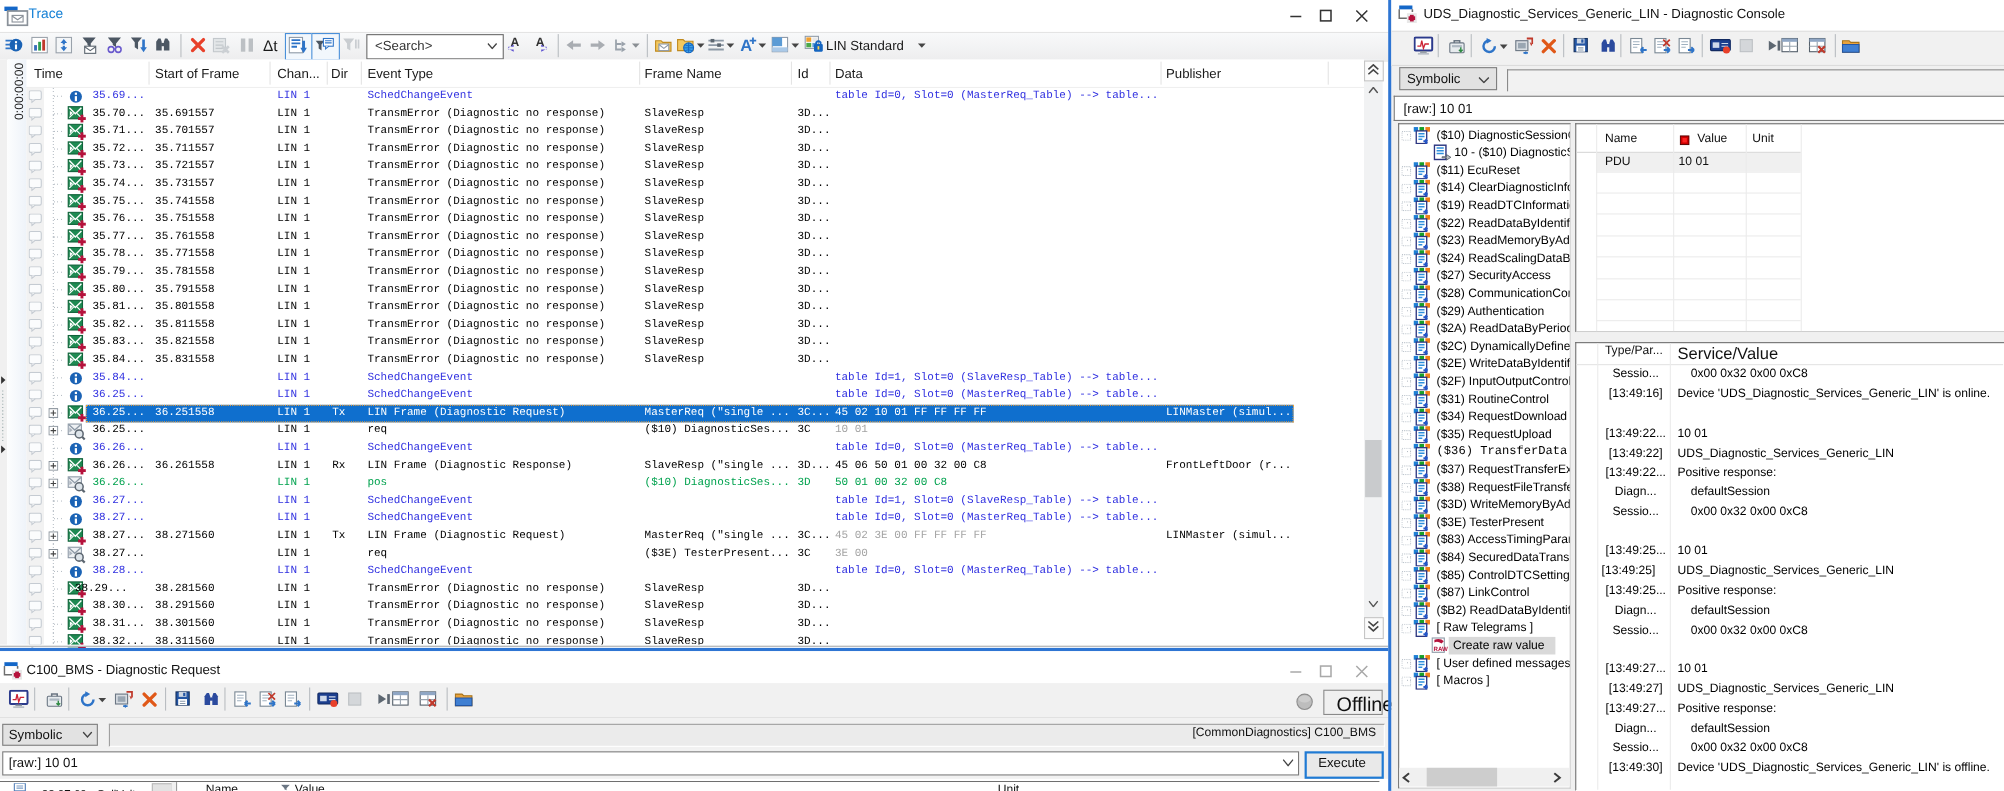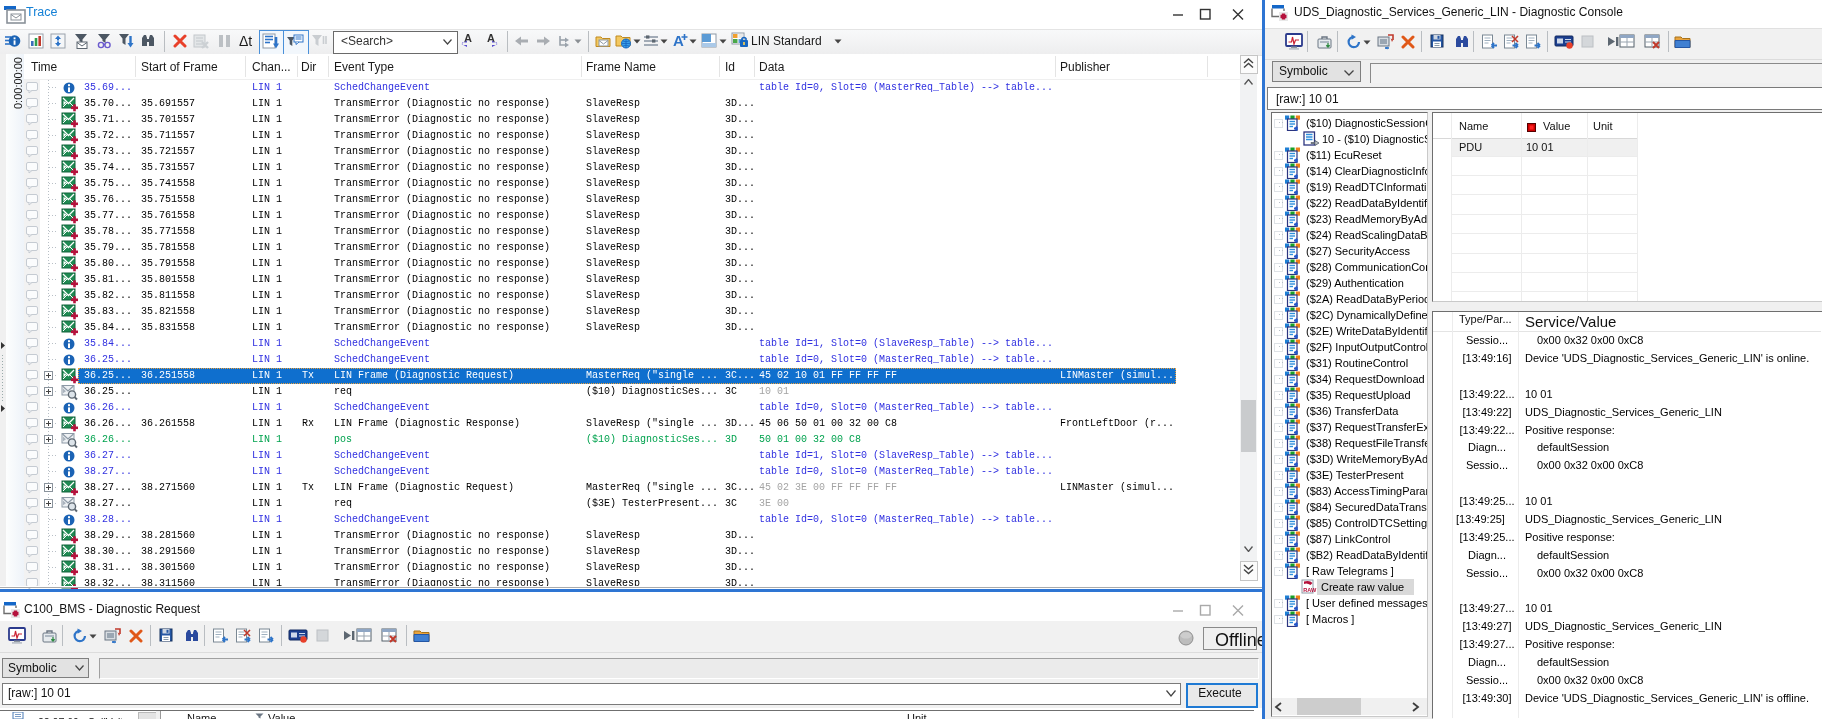--- a/index.html
+++ b/index.html
@@ -772,21 +772,21 @@
     <div class="abs" style="left:49px;top:535px;width:8px;height:1px;background-image:repeating-linear-gradient(90deg,#b8bfc6 0 1px,transparent 1px 3px);height:1px;"></div>
     <svg class="abs" style="left:61px;top:528px" width="18" height="18" viewBox="0 0 18 18">
       <rect x="1" y="1" width="13" height="11" fill="#1e8a52" stroke="#10623a"></rect>
 <path d="M2 2 L7.5 7.5 L13 2" fill="none" stroke="#fff" stroke-width="1.3"></path>
 <path d="M2 11 L6 7" fill="none" stroke="#fff" stroke-width="1"></path>
 <path d="M9 7 L13 11" fill="none" stroke="#fff" stroke-width="1"></path>
 <path d="M2.5 9.5 L5.2 6.5 L2.5 5 Z" fill="#fff"></path>
 <rect x="10" y="10.5" width="7" height="2.6" fill="#b5123c"></rect>
       <rect x="12.2" y="8.3" width="2.6" height="7" fill="#b5123c"></rect>
     </svg>
-    <div class="abs mono " style="left:84px;top:528px;">38.29...</div>
+    <div class="abs mono " style="left:68px;top:528px;">38.29...</div>
     <div class="abs mono " style="left:141px;top:528px;">38.281560</div>
     <div class="abs mono " style="left:252px;top:528px;">LIN 1</div>
     <div class="abs mono " style="left:334px;top:528px;">TransmError (Diagnostic no response)</div>
     <div class="abs mono " style="left:586px;top:528px;">SlaveResp</div>
     <div class="abs mono " style="left:725px;top:528px;">3D...</div>
     <svg class="abs" style="left:26px;top:546px" width="13" height="12" viewBox="0 0 13 12">
       <rect x="0.5" y="0.5" width="11" height="8" rx="1.5" fill="#fbfcfd" stroke="#c5cbd2"></rect>
 <path d="M3 8.5 L3 11 L6 8.5" fill="#fbfcfd" stroke="#c5cbd2"></path>
     </svg>
     <div class="abs" style="left:49px;top:551px;width:8px;height:1px;background-image:repeating-linear-gradient(90deg,#b8bfc6 0 1px,transparent 1px 3px);height:1px;"></div>
@@ -988,20 +988,21 @@
     </svg>
     <div class="abs" style="left:1203px;top:627px;width:52px;height:21px;background:#f0f0f0;border:1px solid #8a8a8a;"></div>
     <div class="abs" style="left:1215px;top:630px;font-size:18px;color:#111;">Offline</div>
     <div class="abs" style="left:0px;top:653px;width:1262px;height:28px;background:#f1f1f1;"></div>
     <div class="abs" style="left:2px;top:658px;width:87px;height:20px;background:#e2e2e2;border:1px solid #7f7f7f;box-sizing:border-box;"></div>
     <div class="abs" style="left:8px;top:661px;font-size:12px;color:#111;">Symbolic</div>
     <svg class="abs" style="left:75px;top:665px" width="9" height="6" viewBox="0 0 9 6">
       <path d="M0.5 0.5 L4.5 5 L8.5 0.5" fill="none" stroke="#444" stroke-width="1.2"></path>
     </svg>
     <div class="abs" style="left:99px;top:658px;width:1158px;height:19px;background:#ebebeb;border-top:1px solid #a0a0a0;border-left:1px solid #a0a0a0;border-bottom:1px solid #fff;border-right:1px solid #fff;"></div>
+    <div class="abs t11" style="left:99px;top:660px;width:1152px;text-align:right;color:#111;">[CommonDiagnostics] C100_BMS</div>
     <div class="abs" style="left:0px;top:681px;width:1262px;height:27px;background:#f1f1f1;"></div>
     <div class="abs" style="left:2px;top:683px;width:1177px;height:20px;background:#fff;border:1px solid #7a7a7a;"></div>
     <div class="abs" style="left:8px;top:686px;font-size:12px;color:#111;">[raw:] 10 01</div>
     <svg class="abs" style="left:1166px;top:690px" width="10" height="7" viewBox="0 0 10 7">
       <path d="M0.5 0.5 L5 6 L9.5 0.5" fill="none" stroke="#444" stroke-width="1.2"></path>
     </svg>
     <div class="abs" style="left:1186px;top:683px;width:68px;height:21px;background:#e9e9e9;border:2.5px solid #1f7ad4;"></div>
     <div class="abs" style="left:1186px;top:686px;width:68px;text-align:center;font-size:12px;color:#111;">Execute</div>
     <div class="abs" style="left:0px;top:710px;width:1254px;height:1px;background:#6f6f6f;"></div>
     <div class="abs" style="left:0px;top:711px;width:156px;height:8px;background:#fff;"></div>
@@ -1414,21 +1415,21 @@
     <svg class="abs" style="left:1285px;top:403px" width="16" height="16" viewBox="0 0 16 16">
       <rect x="0" y="0.5" width="4.2" height="4.2" fill="#1f7fd4"></rect>
 <rect x="5.4" y="0.5" width="4.2" height="4.2" fill="#18a028"></rect>
 <rect x="10.8" y="0.5" width="4.2" height="4.2" fill="#f08018"></rect>
 <rect x="2.5" y="4" width="9.5" height="11.5" fill="#fff" stroke="#2b3580" stroke-width="1.2"></rect>
 <line x1="4.5" y1="6.5" x2="10" y2="6.5" stroke="#2e8fdd" stroke-width="1.4"></line>
 <line x1="4.5" y1="9" x2="10" y2="9" stroke="#2e8fdd" stroke-width="1.4"></line>
 <line x1="4.5" y1="11.5" x2="8" y2="11.5" stroke="#2e8fdd" stroke-width="1.4"></line>
 <path d="M9 13.5 H12.5 M12.5 13.5 L10.8 11.6 M12.5 13.5 L10.8 15.4" stroke="#2456c8" stroke-width="1.8" fill="none"></path>
     </svg>
-    <div class="abs" style="left:1306px;top:405px;width:121px;overflow:hidden;color:#000;font-size:11px;white-space:pre;">($36) TransferData</div>
+    <div class="abs" style="left:1306px;top:405px;width:121px;overflow:hidden;color:#000;font-size:11px;white-space:pre;font-family:Liberation Mono, monospace;">($36) TransferData</div>
     <svg class="abs" style="left:1274px;top:423px" width="9" height="9" viewBox="0 0 9 9">
       <rect x="0.5" y="0.5" width="8" height="8" fill="#fff" stroke="#bcc4cc" stroke-dasharray="1 1"></rect>
     </svg>
     <div class="abs" style="left:1279px;top:426px;width:6px;height:1px;background-image:repeating-linear-gradient(90deg,#b8bfc6 0 1px,transparent 1px 3px);height:1px;"></div>
     <svg class="abs" style="left:1285px;top:419px" width="16" height="16" viewBox="0 0 16 16">
       <rect x="0" y="0.5" width="4.2" height="4.2" fill="#1f7fd4"></rect>
 <rect x="5.4" y="0.5" width="4.2" height="4.2" fill="#18a028"></rect>
 <rect x="10.8" y="0.5" width="4.2" height="4.2" fill="#f08018"></rect>
 <rect x="2.5" y="4" width="9.5" height="11.5" fill="#fff" stroke="#2b3580" stroke-width="1.2"></rect>
 <line x1="4.5" y1="6.5" x2="10" y2="6.5" stroke="#2e8fdd" stroke-width="1.4"></line>

